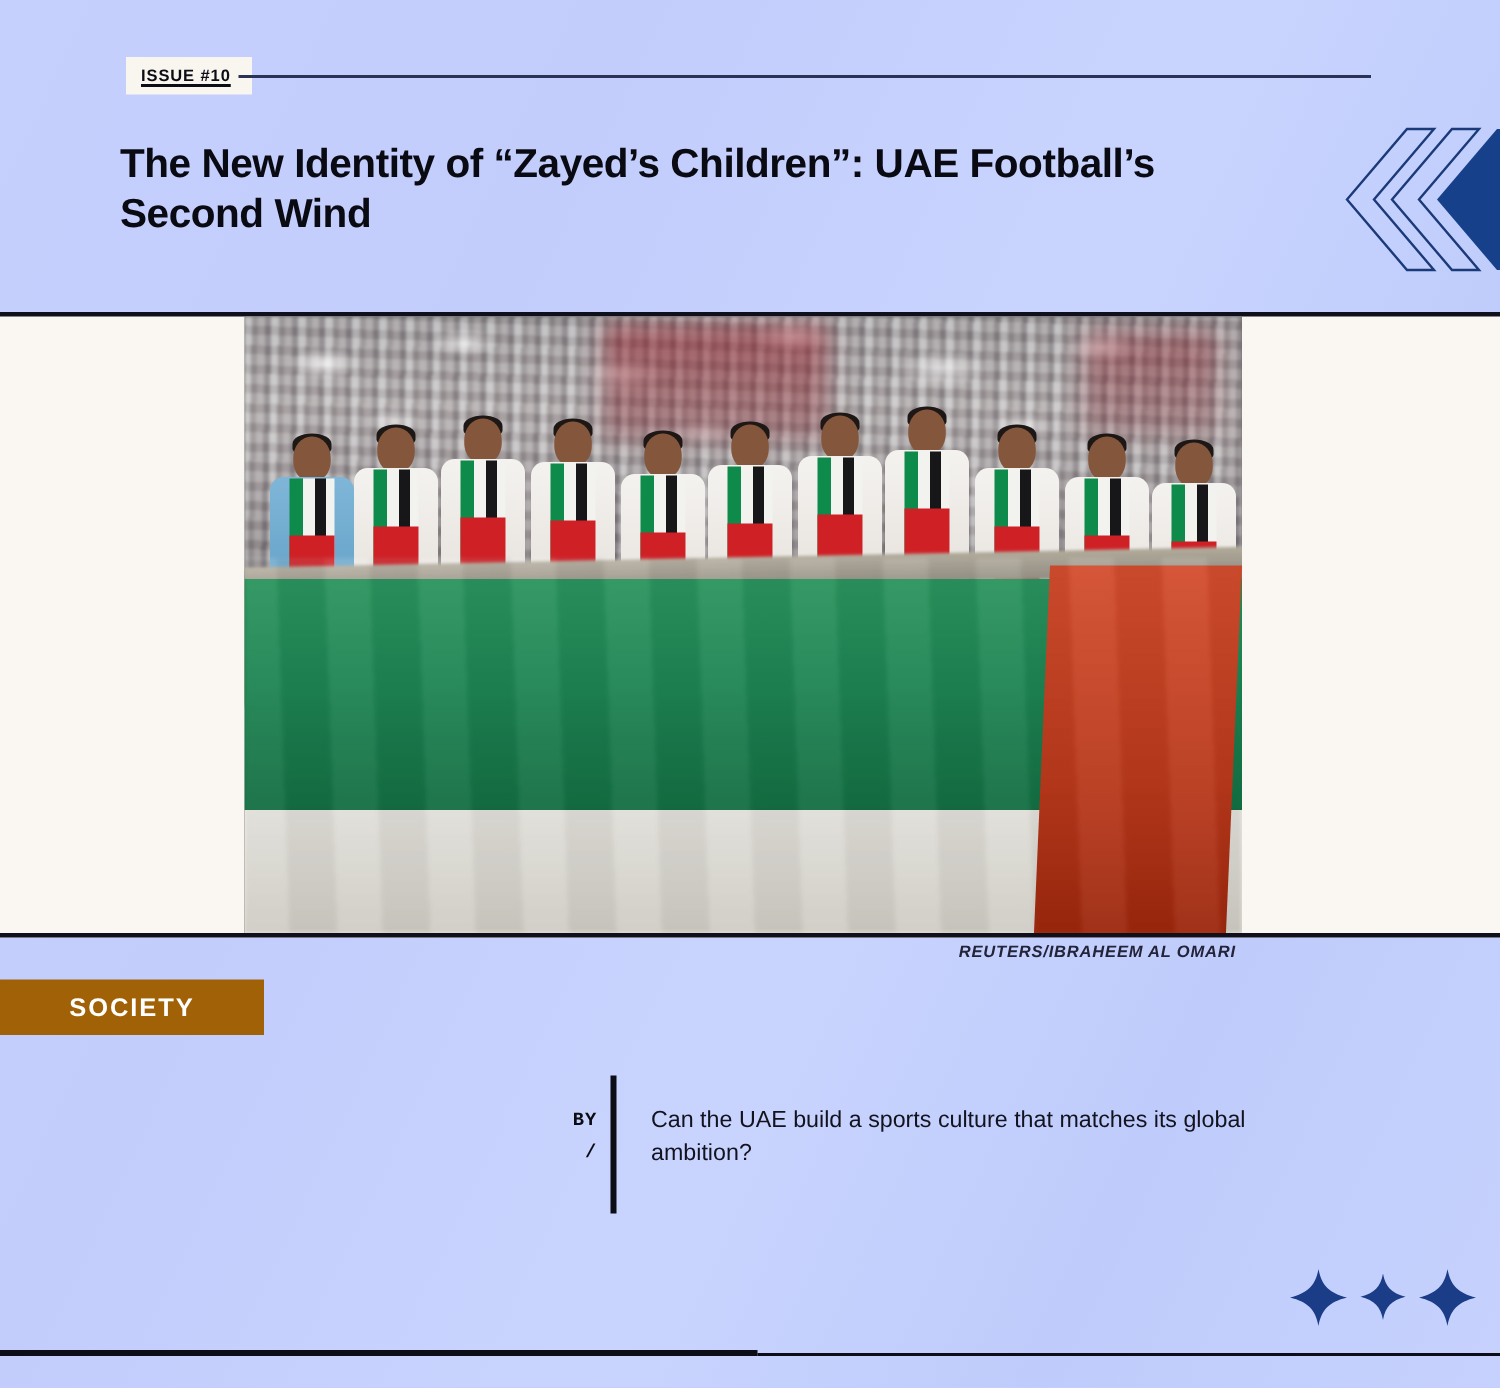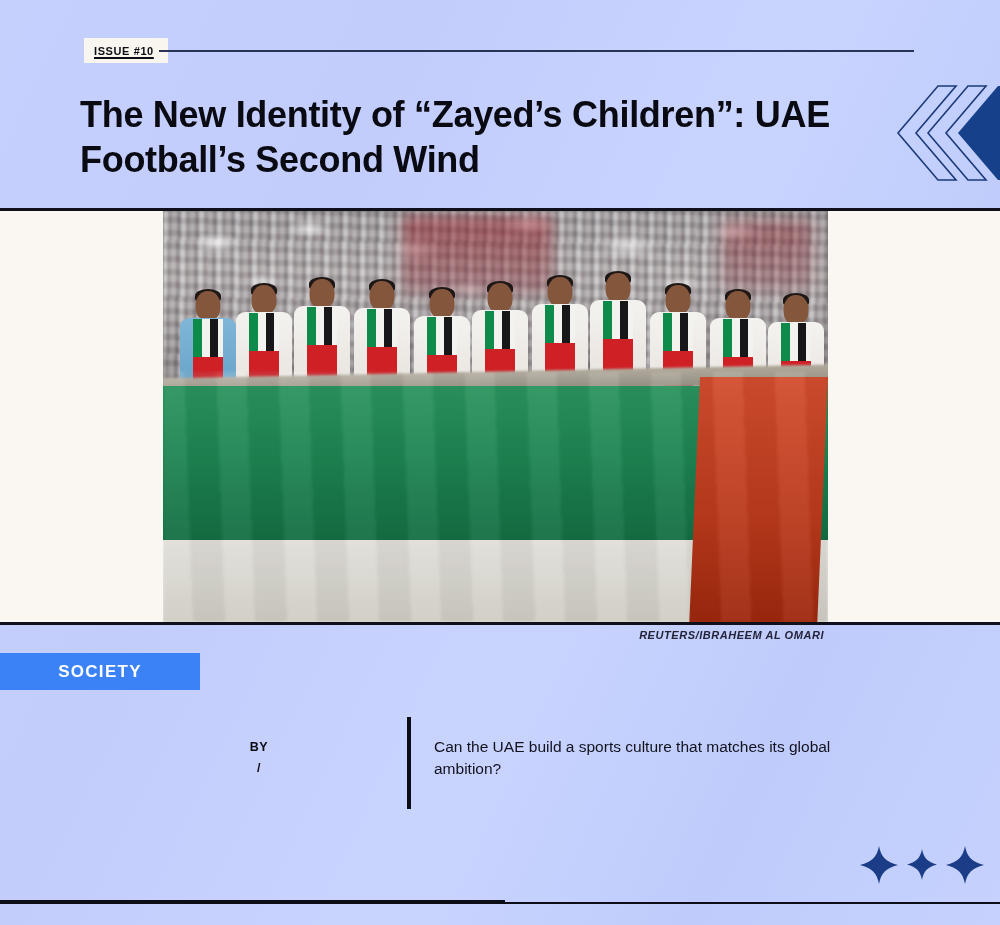--- a/index.html
+++ b/index.html
@@ -33,21 +33,21 @@
     text-decoration-thickness:1.5px;
     margin-top:16px;
   }
   .issue-rule {
     position:absolute; left:75px; top:12px; right:0; height:1.5px;
     background:#2a3356;
   }
 
   .headline {
     position:absolute; left:80px; top:93px; width:790px;
-    font-size:36px; font-weight:700; line-height:1.24;
+    font-size:27px; font-weight:700; line-height:1.24;
     color:#0a0a12; letter-spacing:-0.3px;
   }
 
   
   .chevrons { position:absolute; right:-6px; top:76px; width:110px; height:114px; }
   .chevrons svg { display:block; }
 
   
   .photo-band {
     position:absolute; left:0; top:208px; width:1000px; height:417px;
@@ -167,33 +167,33 @@
 
   .credit {
     position:absolute; right:176px; top:629px;
     font-size:11px; font-style:italic; font-weight:bold;
     letter-spacing:.55px; color:#23233a;
   }
 
   
   .society {
     position:absolute; left:0; top:653px;
-    width:200px; height:37px;
-    background:#3b82f6;
+    width:176px; height:37px;
+    background:#a16207;
     display:flex; align-items:center; justify-content:center;
   }
   .society span {
     color:#ffffff; font-size:17px; font-weight:bold; letter-spacing:1.3px;
   }
 
   
   .byline {
     position:absolute; left:120px; top:737px; width:278px;
-    text-align:center; color:#0b0b14;
-    font-size:12.5px; font-weight:700; letter-spacing:.55px; line-height:1.7;
+    text-align:right; color:#0b0b14;
+    font-size:12.5px; font-weight:700; letter-spacing:.55px; line-height:1.7;font-family:Liberation Mono, monospace;
   }
   .byline .slash { font-weight:700; }
   .byline .author { font-size:13px; letter-spacing:.4px; }
 
   .divider {
     position:absolute; left:407px; top:717px; width:4px; height:92px;
     background:#0d0d16;
   }
 
   .standfirst {

